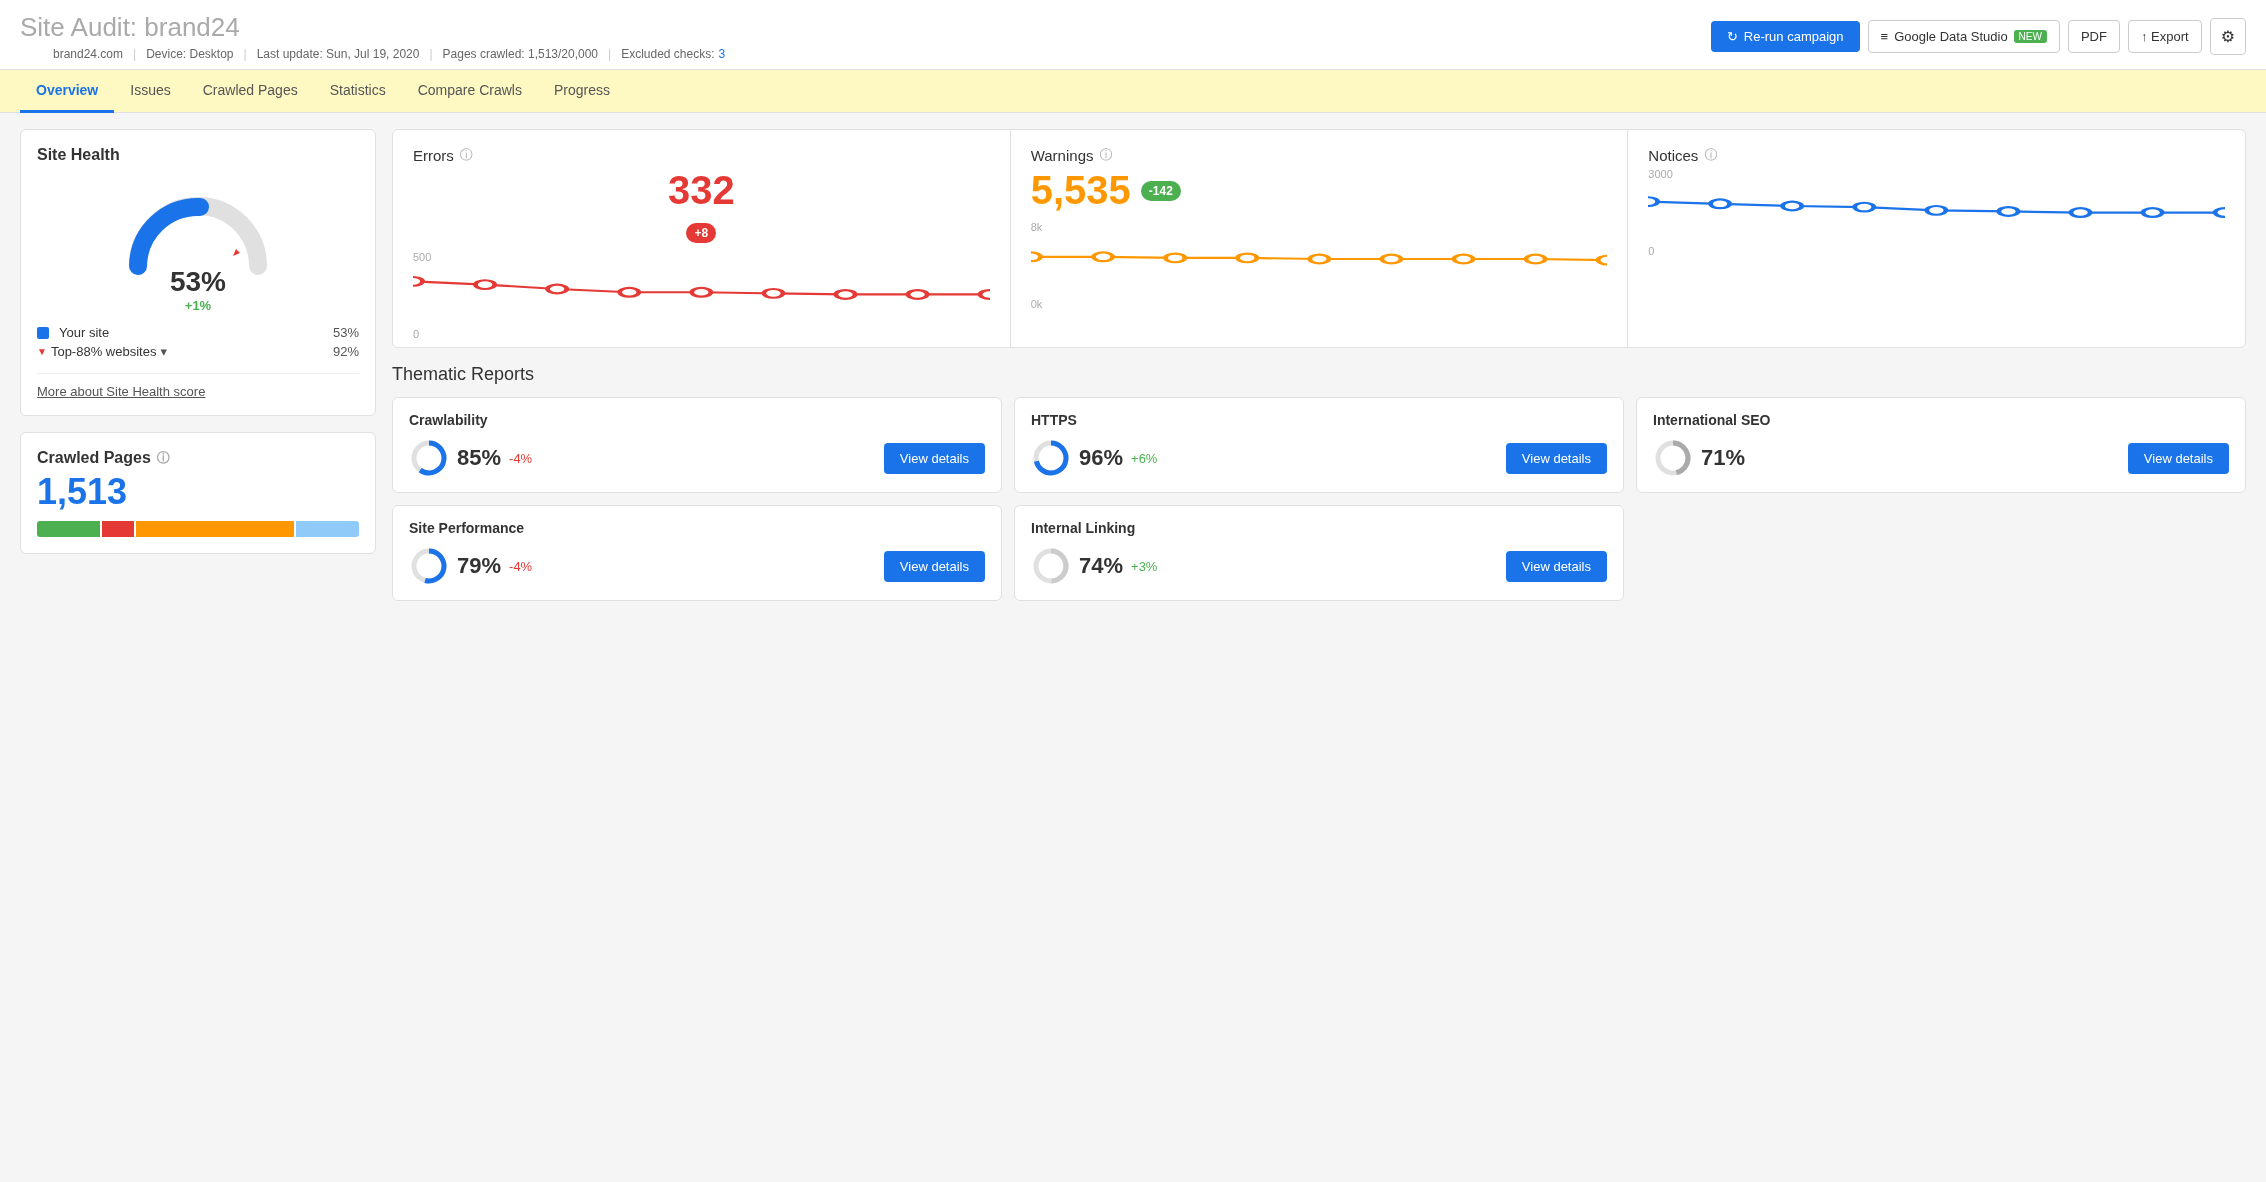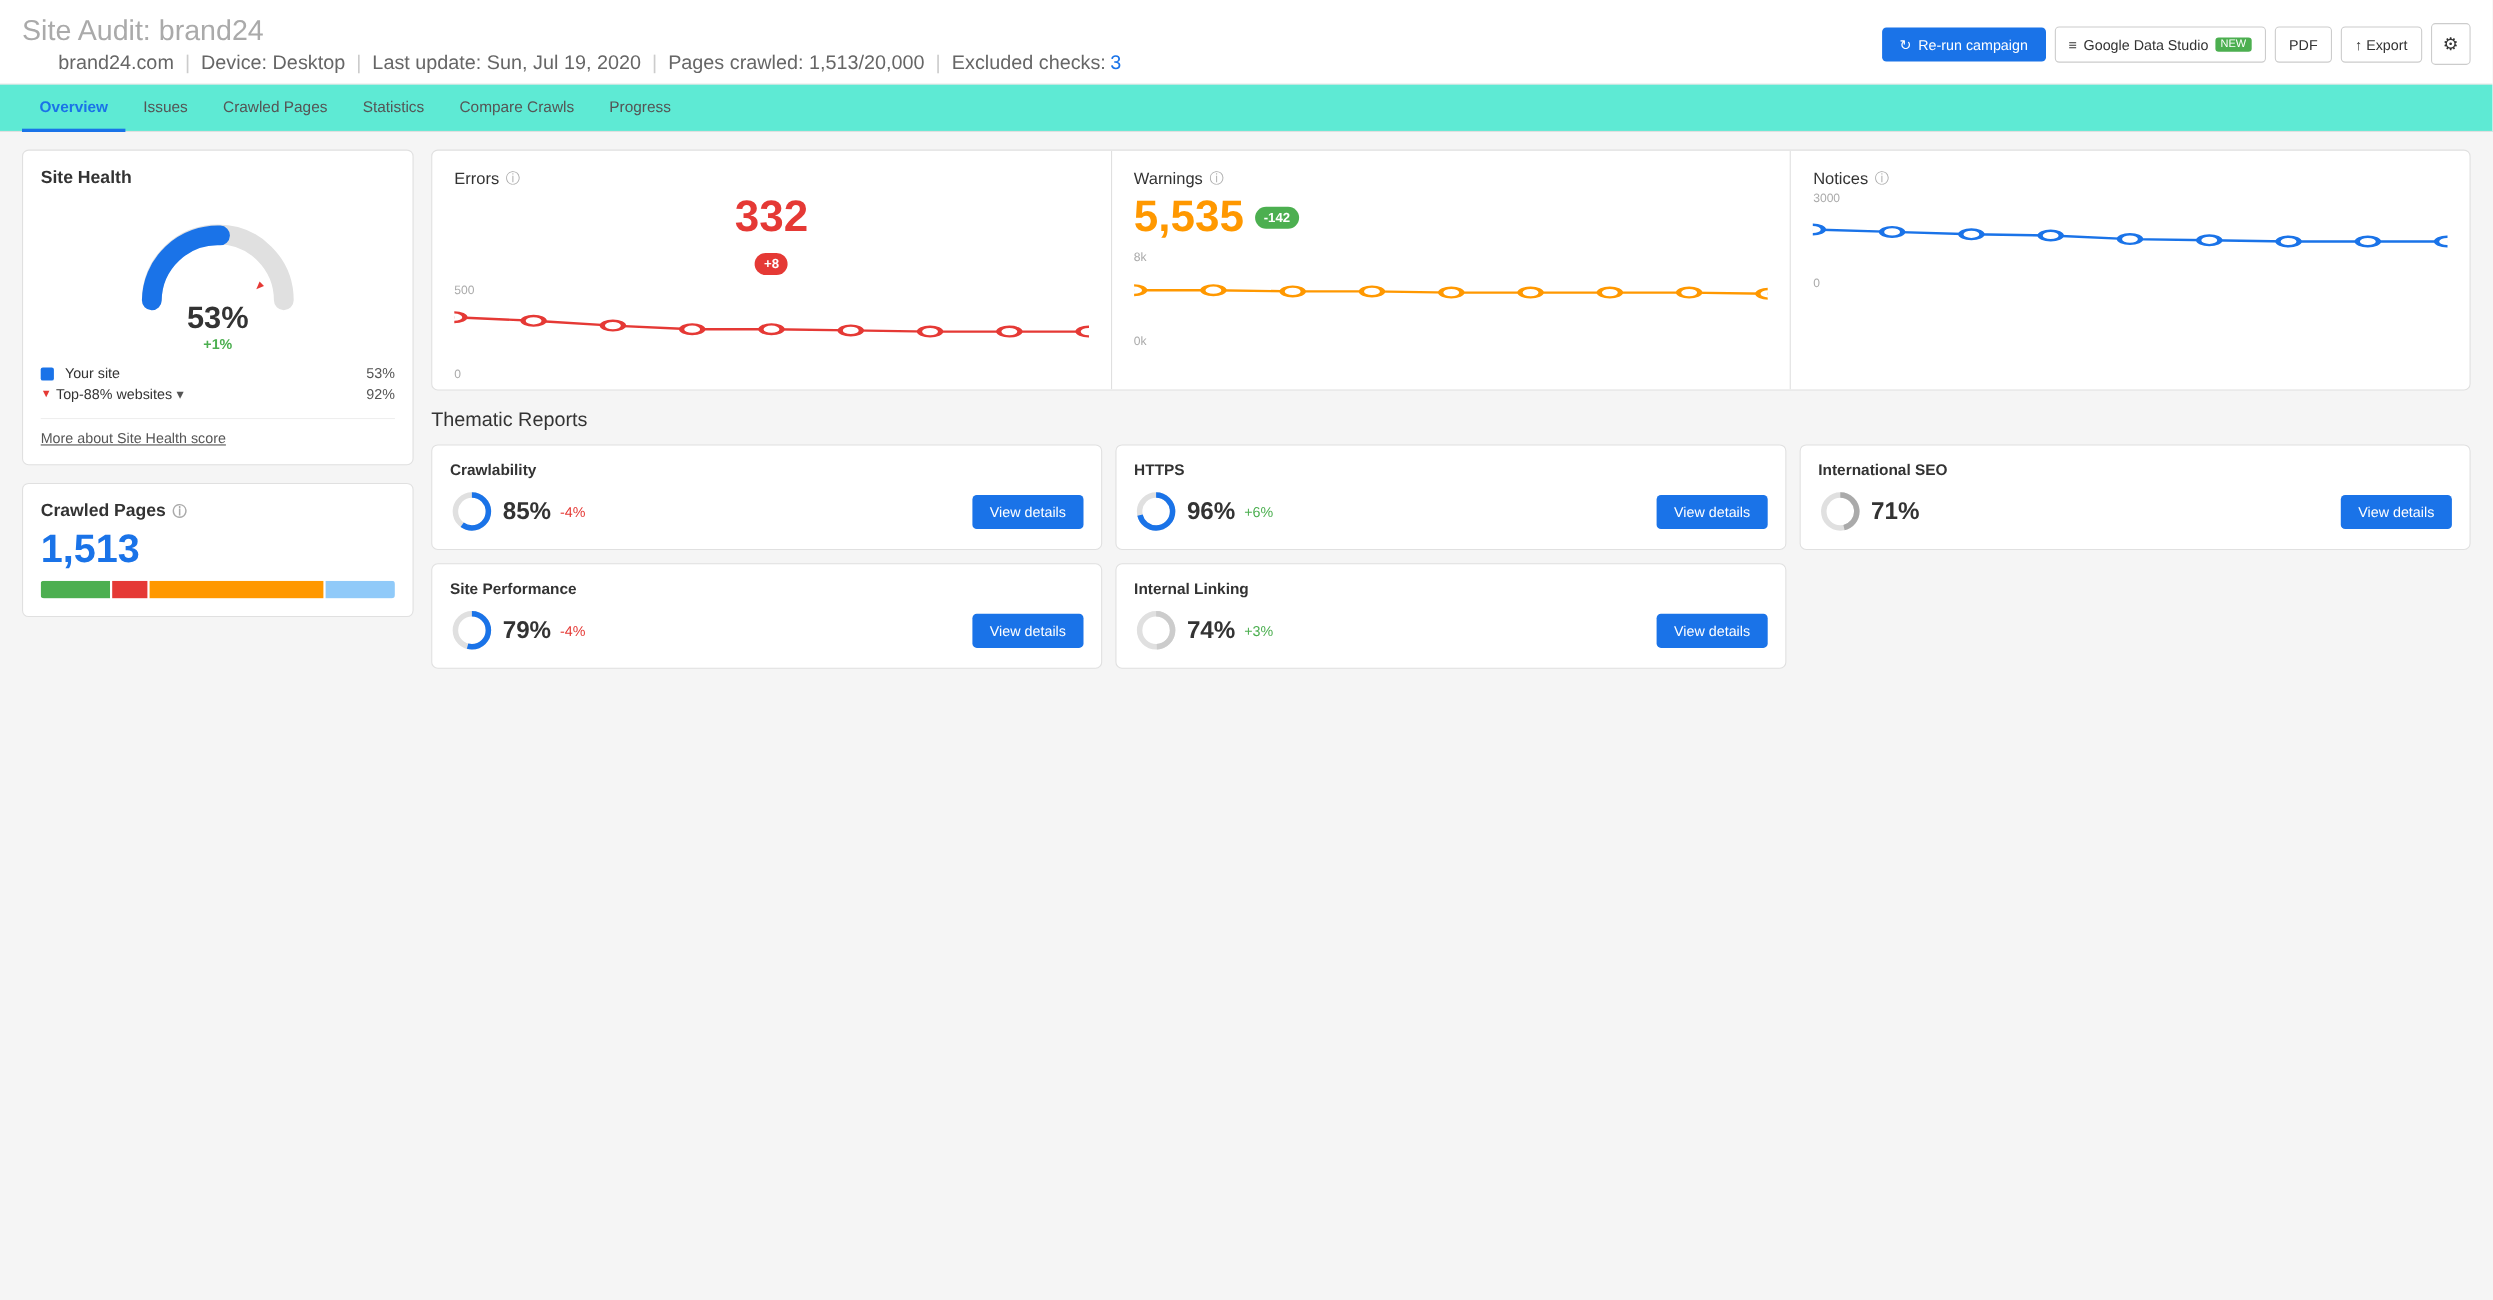--- a/index.html
+++ b/index.html
@@ -8,21 +8,21 @@
     .top-header {
       background: #fff;
       padding: 12px 20px 8px 20px;
       border-bottom: 1px solid #e0e0e0;
       display: flex;
       align-items: center;
       justify-content: space-between;
     }
     .title-area h1 { font-size: 26px; font-weight: normal; color: #333; }
     .title-area h1 span { color: #aaa; font-weight: normal; }
-    .subtitle { font-size: 18px; color: #666; margin-top: 4px; display: flex; gap: 10px; align-items: center; padding-left: 33px; }
+    .subtitle { font-size: 12px; color: #666; margin-top: 4px; display: flex; gap: 10px; align-items: center; padding-left: 33px; }
     .subtitle span { display: flex; align-items: center; gap: 4px; }
     .subtitle .divider { color: #ccc; }
     .subtitle a { color: #1a73e8; text-decoration: none; }
 
     .header-actions { display: flex; gap: 8px; align-items: center; }
     .btn-rerun {
       background: #1a73e8; color: #fff; border: none; padding: 8px 16px;
       border-radius: 4px; cursor: pointer; font-size: 13px; display: flex; align-items: center; gap: 6px;
     }
     .btn-gds {
@@ -33,21 +33,21 @@
     .btn-pdf, .btn-export {
       background: #fff; border: 1px solid #ccc; color: #333; padding: 8px 12px;
       border-radius: 4px; cursor: pointer; font-size: 13px;
     }
     .btn-settings {
       background: #fff; border: 1px solid #ccc; color: #333; padding: 8px 10px;
       border-radius: 4px; cursor: pointer; font-size: 16px;
     }
 
     .nav-tabs {
-      background: #5eead4;
+      background: #fef9c3;
       border-bottom: 1px solid #e0e0e0;
       padding: 0 20px;
       display: flex;
       gap: 0;
     }
     .nav-tab {
       padding: 12px 16px; cursor: pointer; font-size: 14px; color: #555;
       border-bottom: 3px solid transparent; margin-bottom: -1px;
     }
     .nav-tab.active { color: #1a73e8; border-bottom: 3px solid #1a73e8; font-weight: bold; }

